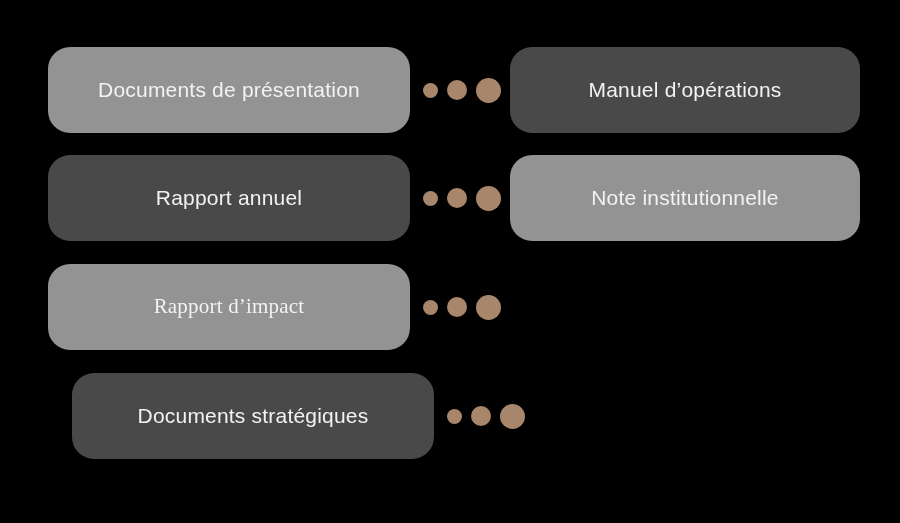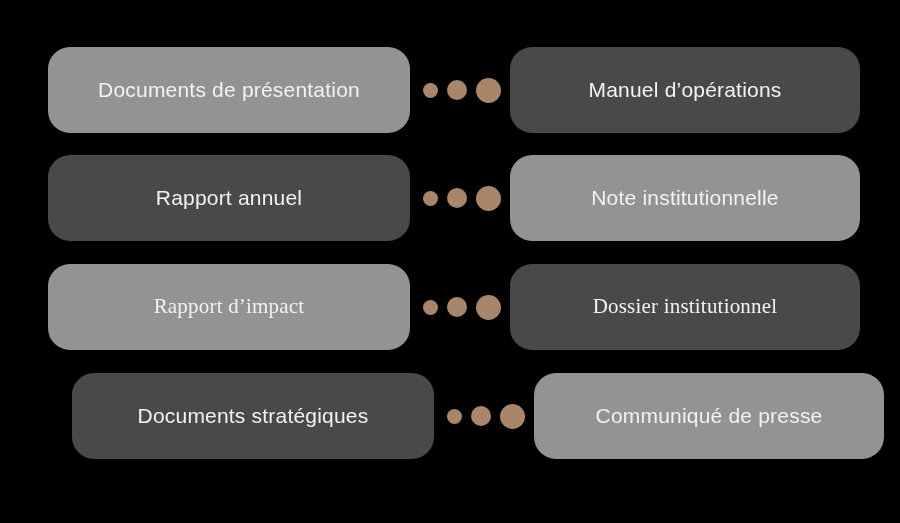--- a/index.html
+++ b/index.html
@@ -125,32 +125,26 @@
 
   <div class="row row-3">
     <div class="pill pill-left pill-light">
       <span class="pill-label">Rapport d’impact</span>
     </div>
     <div class="connector">
       <span class="dot dot-sm"></span>
       <span class="dot dot-md"></span>
       <span class="dot dot-lg"></span>
     </div>
-    <div class="pill pill-right pill-dark">
-      <span class="pill-label">Dossier institutionnel</span>
-    </div>
   </div>
 
   <div class="row row-4">
     <div class="pill pill-left pill-dark">
       <span class="pill-label">Documents stratégiques</span>
     </div>
     <div class="connector">
       <span class="dot dot-sm"></span>
       <span class="dot dot-md"></span>
       <span class="dot dot-lg"></span>
     </div>
-    <div class="pill pill-right pill-light">
-      <span class="pill-label">Communiqué de presse</span>
-    </div>
   </div>
 
 </div>
 
 </body></html>

